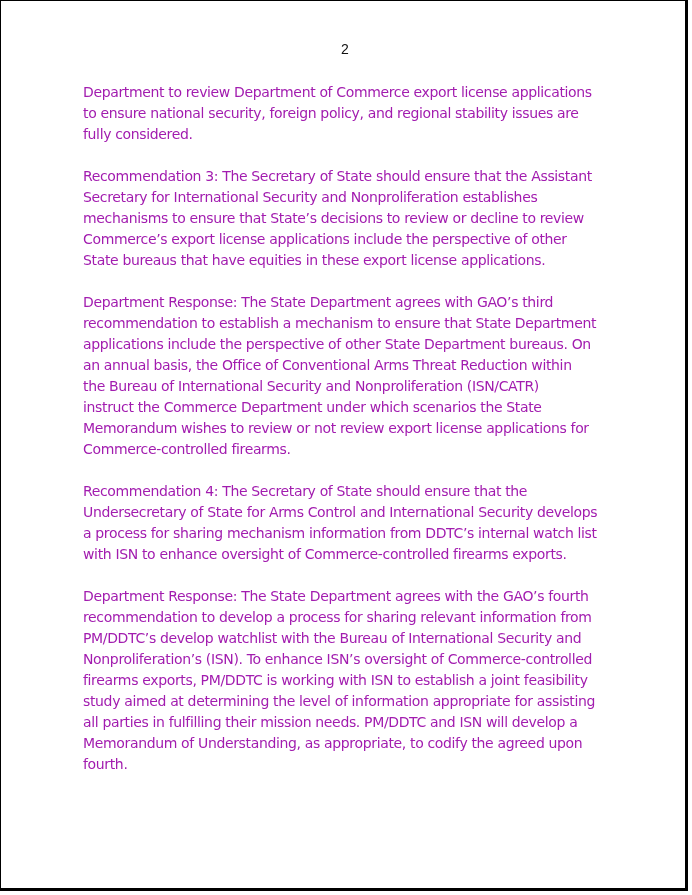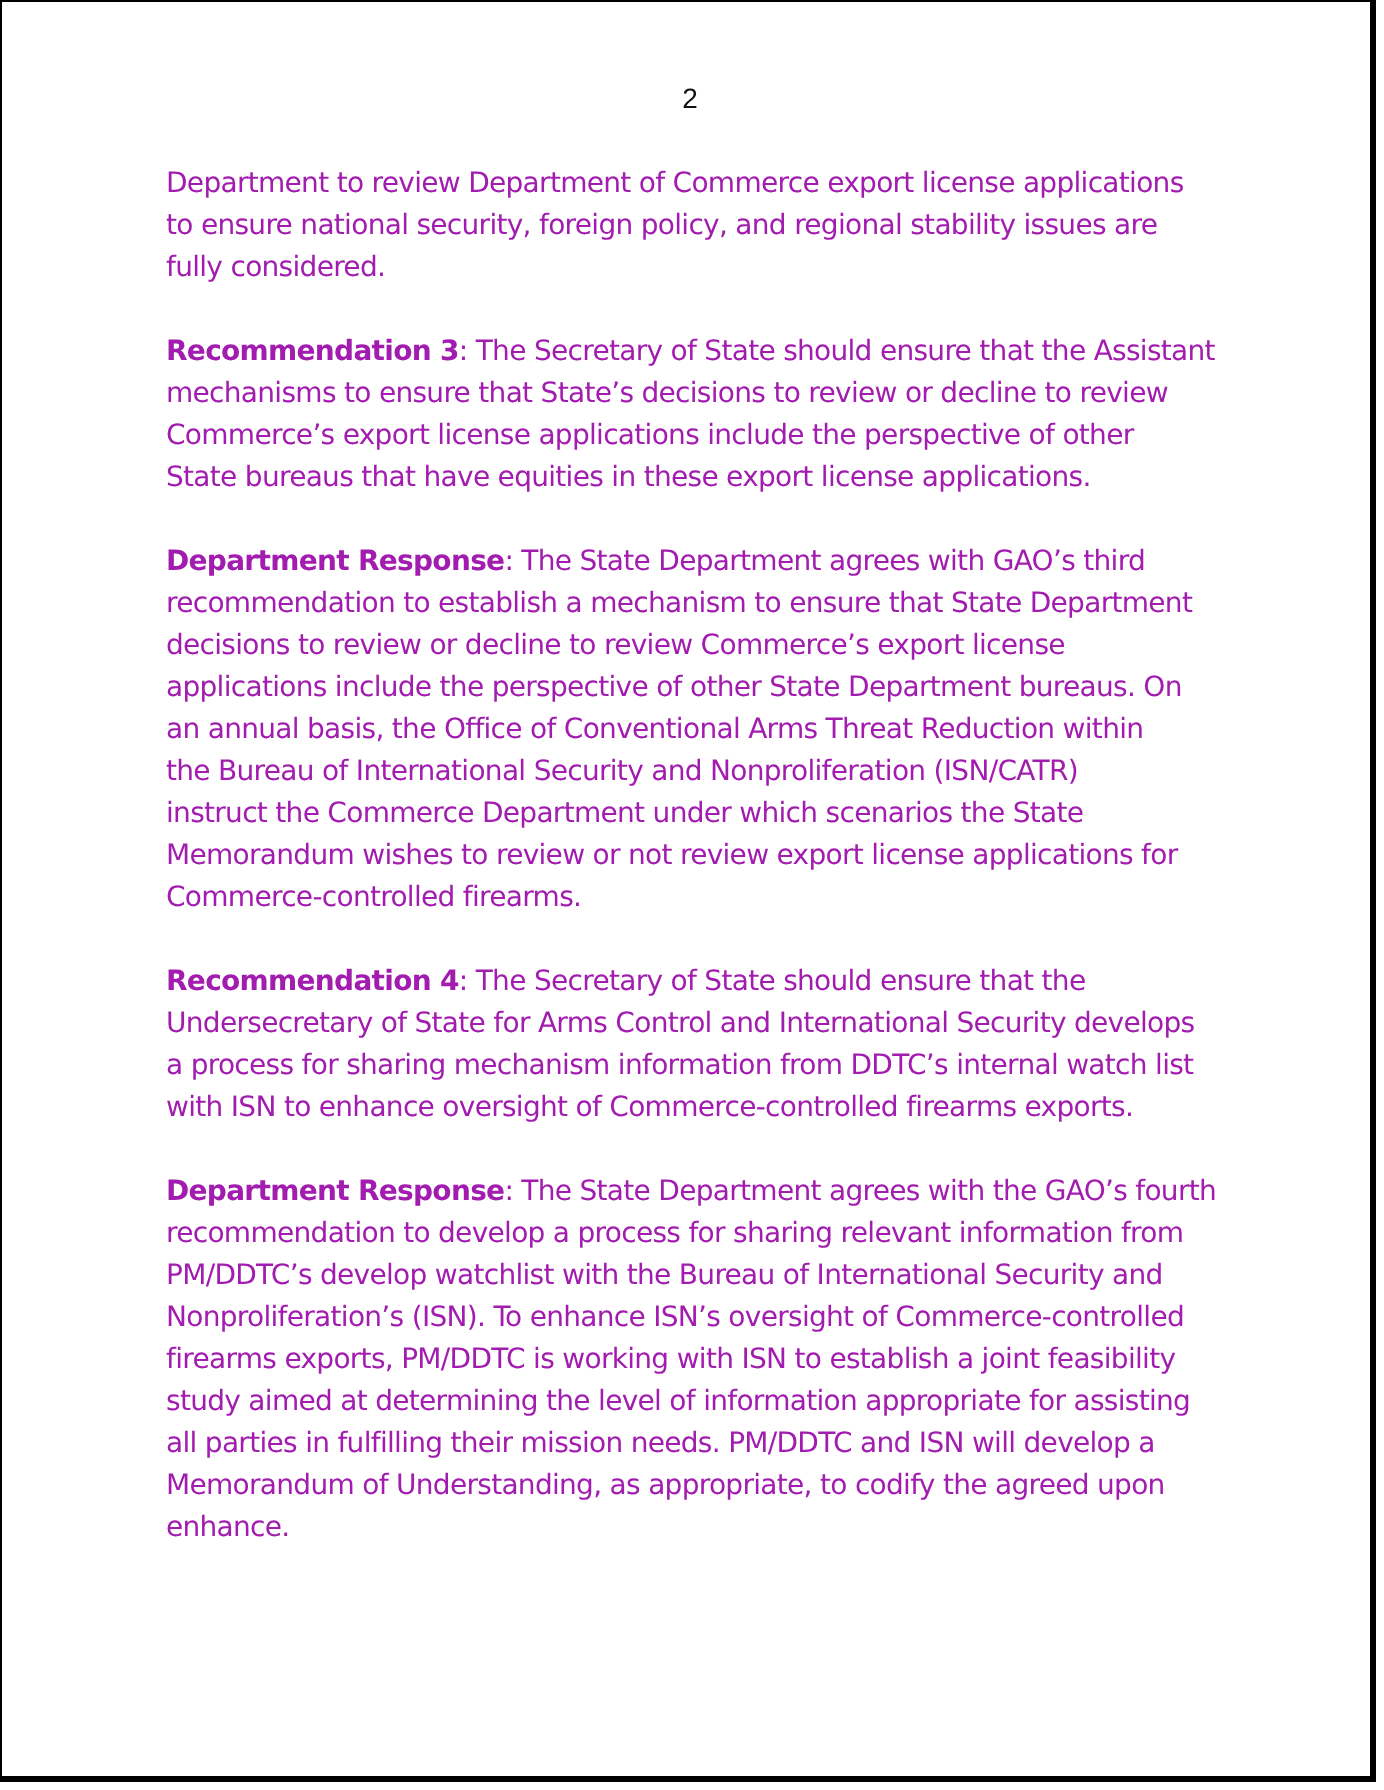--- a/index.html
+++ b/index.html
@@ -15,47 +15,47 @@
       position: absolute; top: 40px; left: 0; width: 688px; text-align: center;
       font-family: "Liberation Sans", sans-serif; font-size: 14px; color: #111;
     }
     .body-text {
       position: absolute; left: 82px; top: 81px; width: 540px;
       font-family: "DejaVu Sans", sans-serif; font-size: 14px; line-height: 21px;
       color: #a21caf; letter-spacing: -0.35px;
     }
     .para { margin: 0 0 21px 0; }
     .line { display: block; white-space: nowrap; }
-    .label { font-weight: bold; }
+    .label { font-weight: normal; }
   </style>
 </head>
 <body>
 
 <div class="page">
   <div class="page-num">2</div>
 
   <div class="body-text">
 
     <p class="para">
       <span class="line">Department to review Department of Commerce export license applications</span>
       <span class="line">to ensure national security, foreign policy, and regional stability issues are</span>
       <span class="line">fully considered.</span>
     </p>
 
     <p class="para">
       <span class="line"><span class="label">Recommendation 3</span><span>:  The Secretary of State should ensure that the Assistant</span></span>
+      <span class="line">Secretary for International Security and Nonproliferation establishes</span>
       <span class="line">mechanisms to ensure that State’s decisions to review or decline to review</span>
       <span class="line">Commerce’s export license applications include the perspective of other</span>
       <span class="line">State bureaus that have equities in these export license applications.</span>
     </p>
 
     <p class="para">
       <span class="line"><span class="label">Department Response</span><span>:  The State Department agrees with GAO’s third</span></span>
       <span class="line">recommendation to establish a mechanism to ensure that State Department</span>
-      <span class="line">decisions to review or decline to review Commerce’s export license</span>
       <span class="line">applications include the perspective of other State Department bureaus.  On</span>
       <span class="line">an annual basis, the Office of Conventional Arms Threat Reduction within</span>
       <span class="line">the Bureau of International Security and Nonproliferation (ISN/CATR)</span>
       <span class="line">instruct the Commerce Department under which scenarios the State</span>
       <span class="line">Memorandum wishes to review or not review export license applications for</span>
       <span class="line">Commerce-controlled firearms.</span>
     </p>
 
     <p class="para">
       <span class="line"><span class="label">Recommendation 4</span><span>:  The Secretary of State should ensure that the</span></span>
@@ -66,17 +66,17 @@
 
     <p class="para">
       <span class="line"><span class="label">Department Response</span><span>:   The State Department agrees with the GAO’s fourth</span></span>
       <span class="line">recommendation to develop a process for sharing relevant information from</span>
       <span class="line">PM/DDTC’s develop watchlist with the Bureau of International Security and</span>
       <span class="line">Nonproliferation’s (ISN).  To enhance ISN’s oversight of Commerce-controlled</span>
       <span class="line">firearms exports, PM/DDTC is working with ISN to establish a joint feasibility</span>
       <span class="line">study aimed at determining the level of information appropriate for assisting</span>
       <span class="line">all parties in fulfilling their mission needs.  PM/DDTC and ISN will develop a</span>
       <span class="line">Memorandum of Understanding, as appropriate, to codify the agreed upon</span>
-      <span class="line">enhance.</span>
+      <span class="line">fourth.</span>
     </p>
 
   </div>
 </div>
 
 </body></html>

